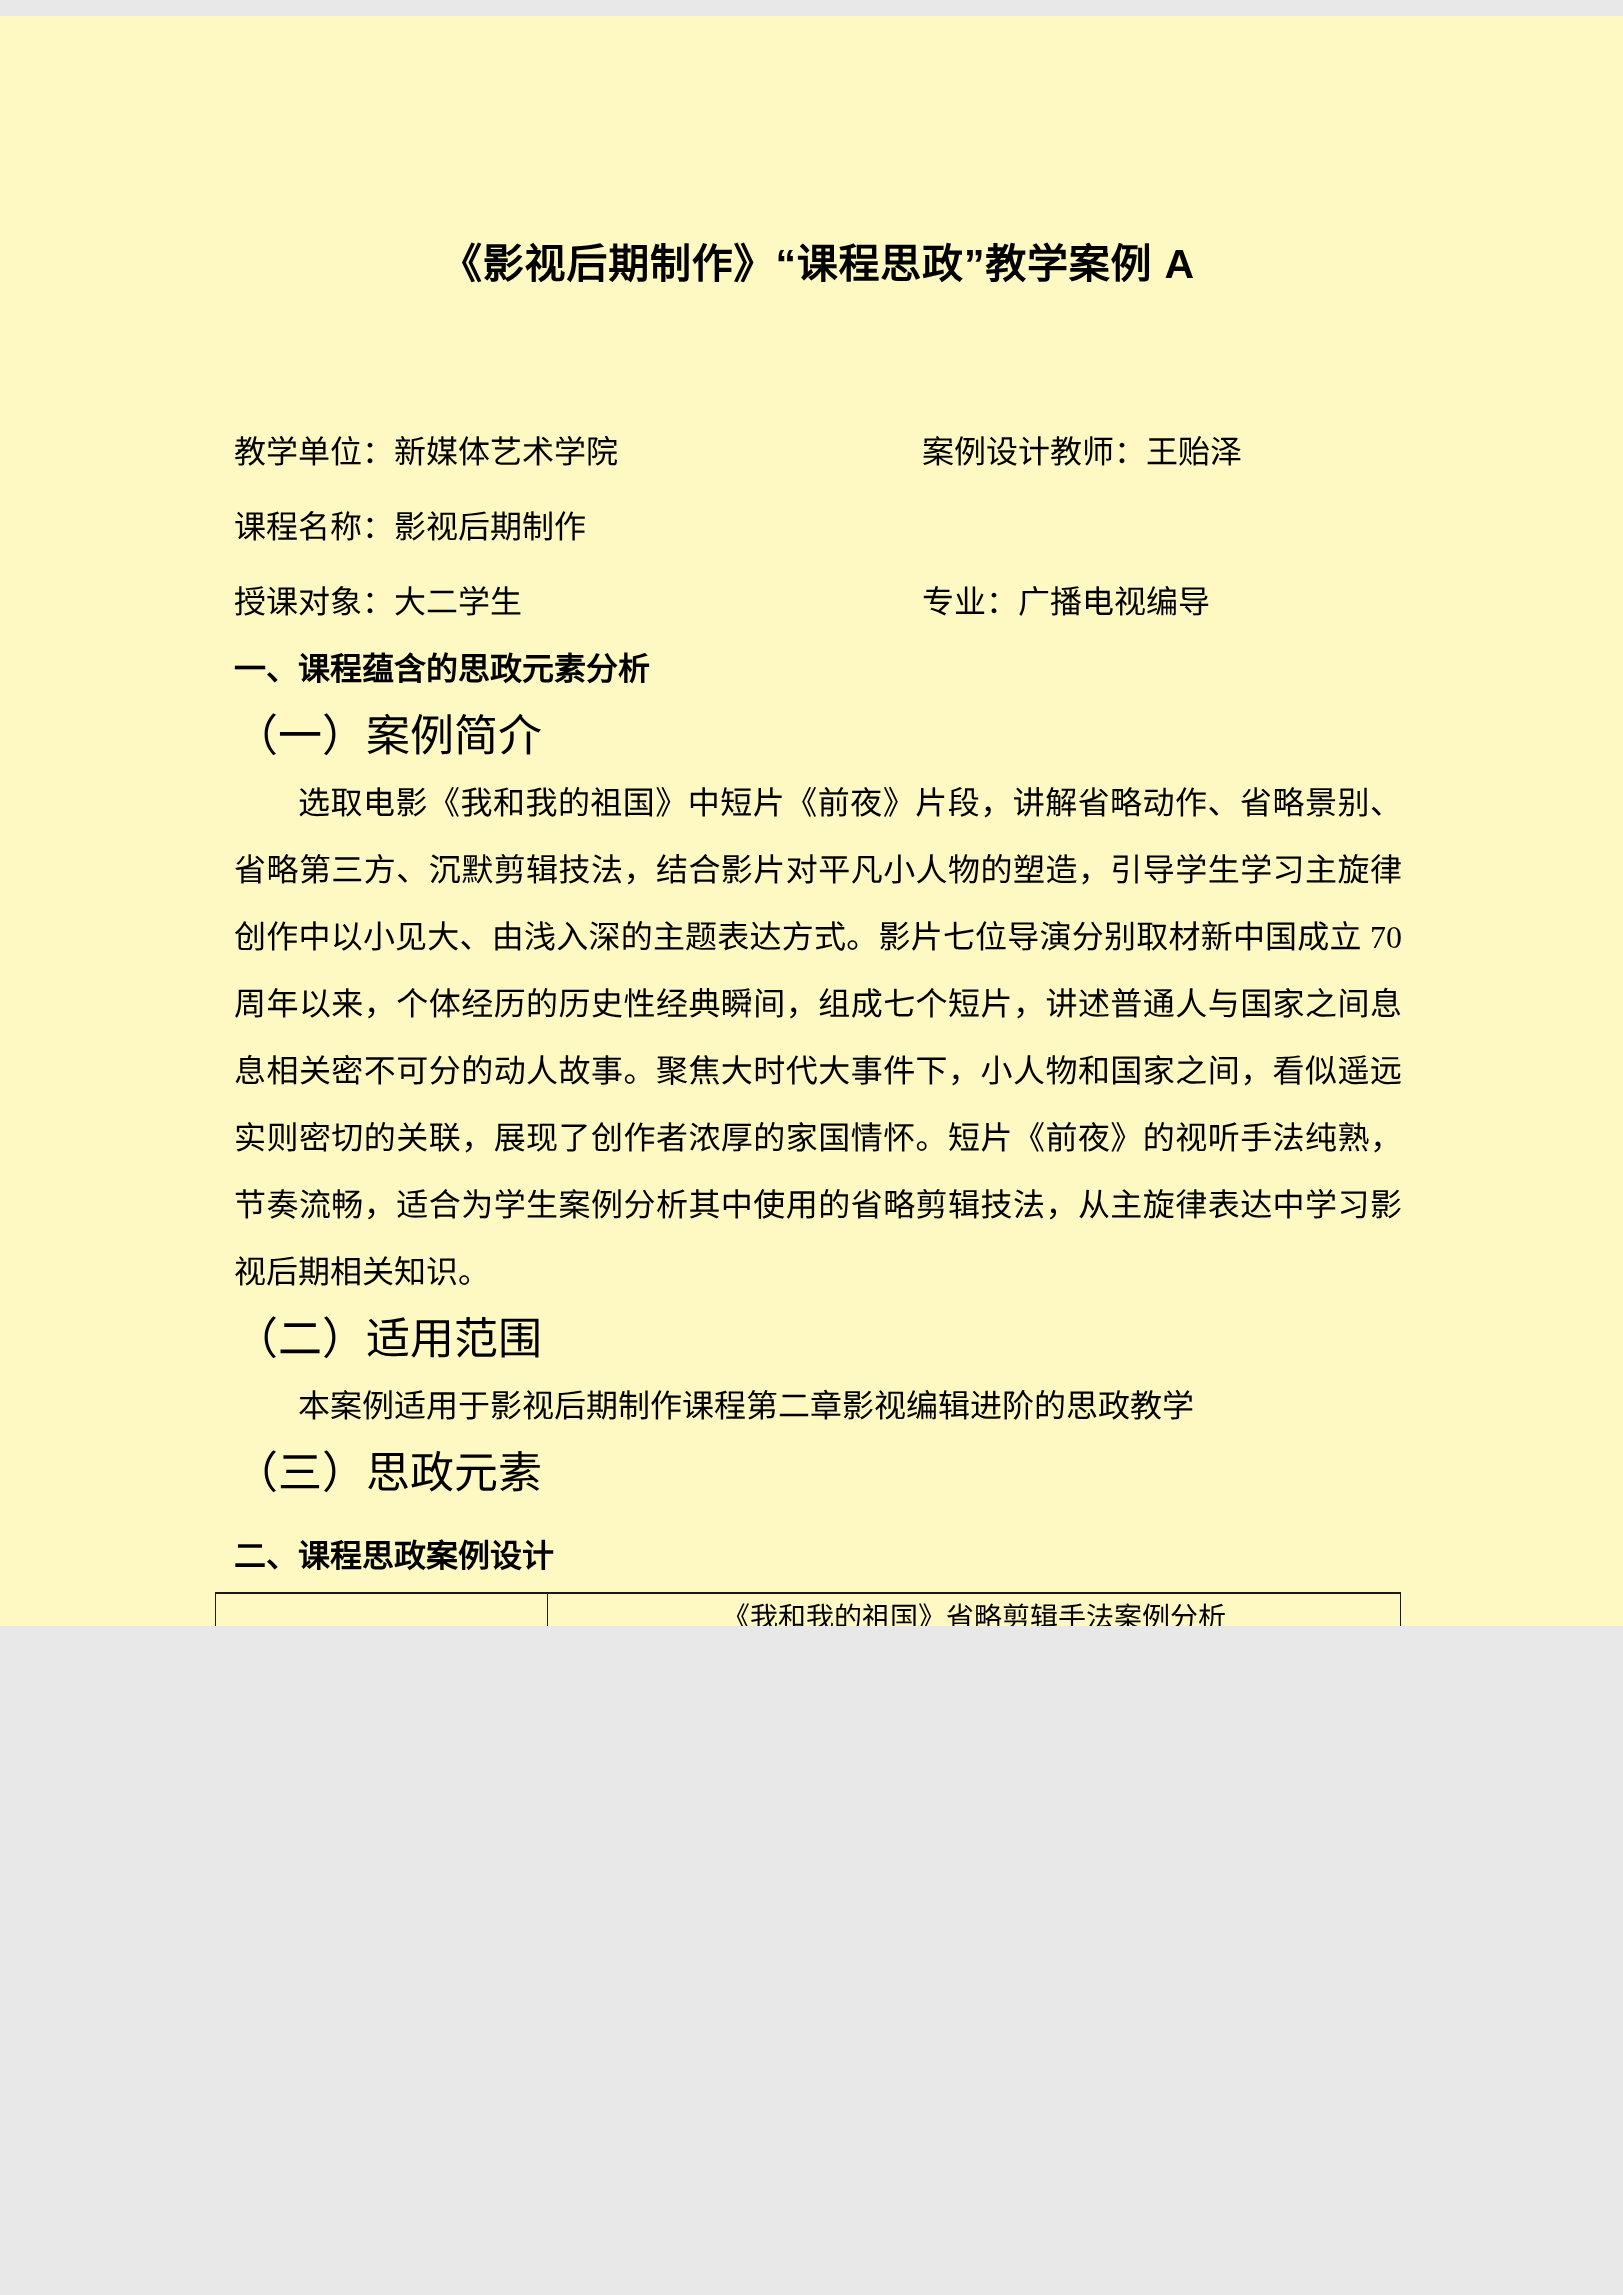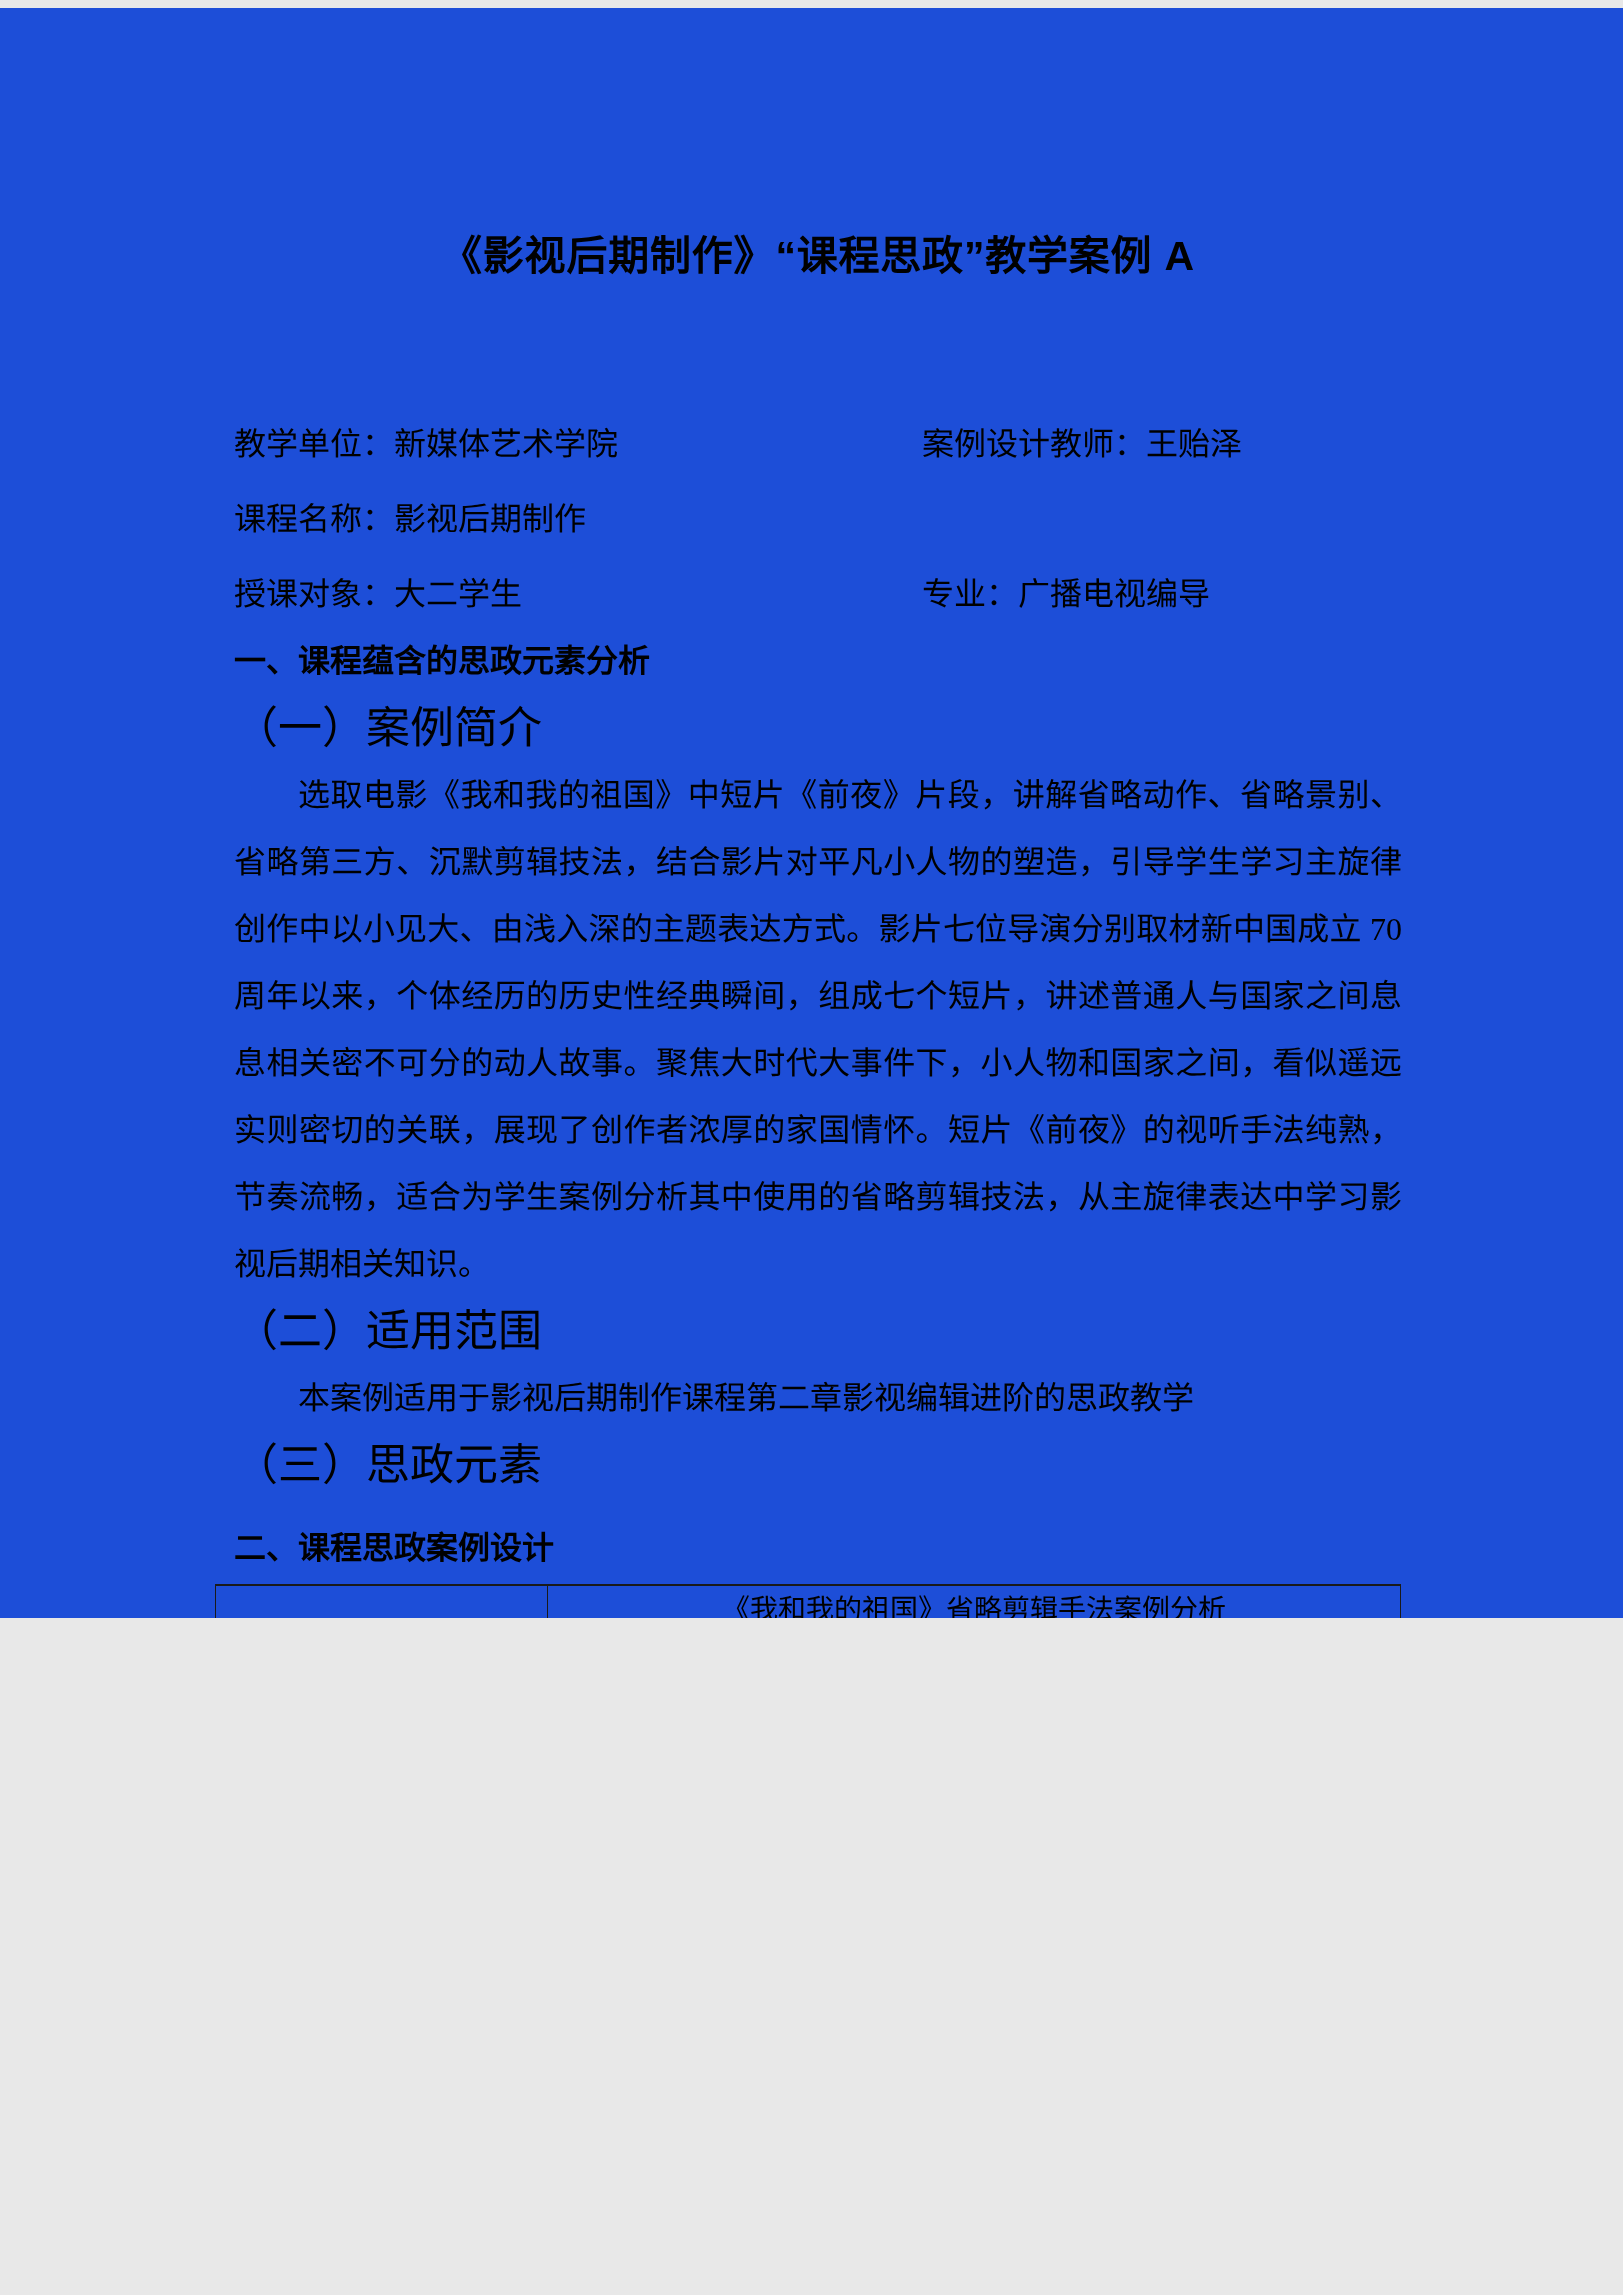--- a/index.html
+++ b/index.html
@@ -1,21 +1,21 @@
 <!DOCTYPE html>
 <html lang="zh-CN" style="font-size:12.7px"><head>
 <meta charset="utf-8">
 <style>
   html, body { margin: 0; padding: 0; background: #e8e8e8; }
   .page {
     position: relative;
     width: 1624px;
     height: 1610px;
-    margin: 8px auto;
-    background: #1d4ed8;
+    margin: 16px auto;
+    background: #fef9c3;
     color: #000000;
     font-family: "Liberation Serif", serif;
     overflow: hidden;
   }
   .doc-title {
     margin: 0;
     padding: 222px 222px 0 234px;
     text-align: center;
     font-family: "Liberation Sans", sans-serif;
     font-weight: bold;

